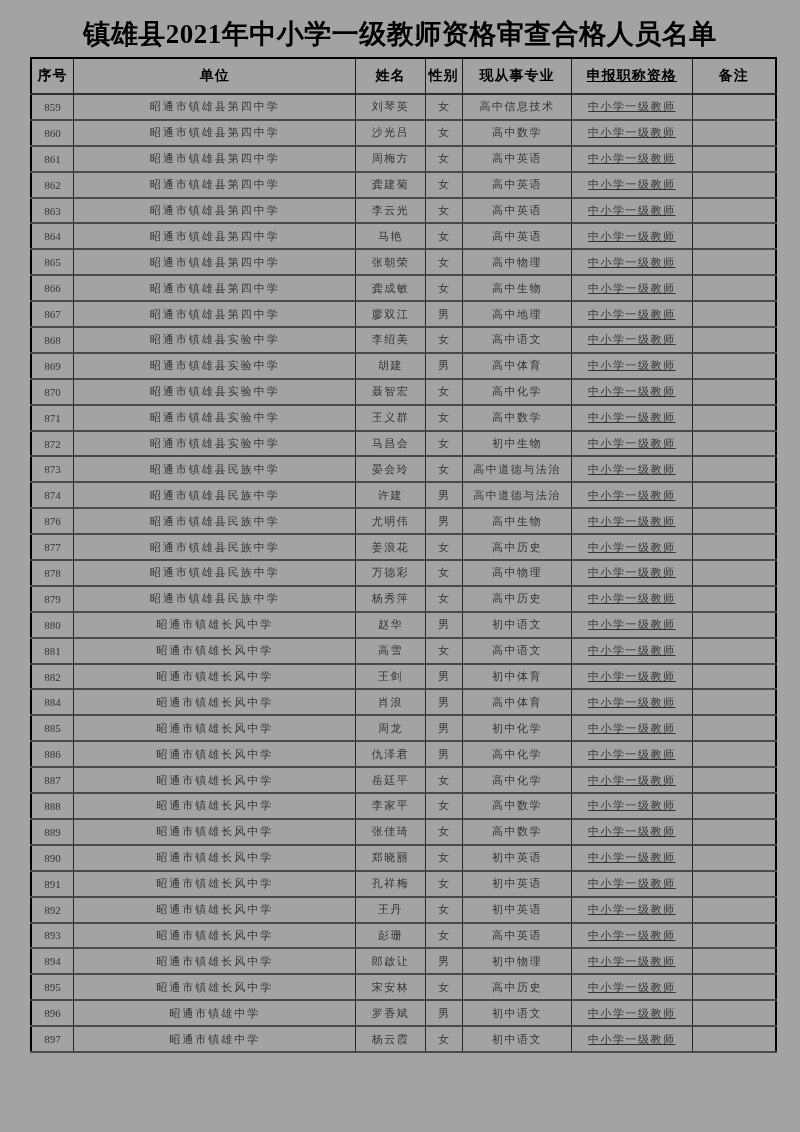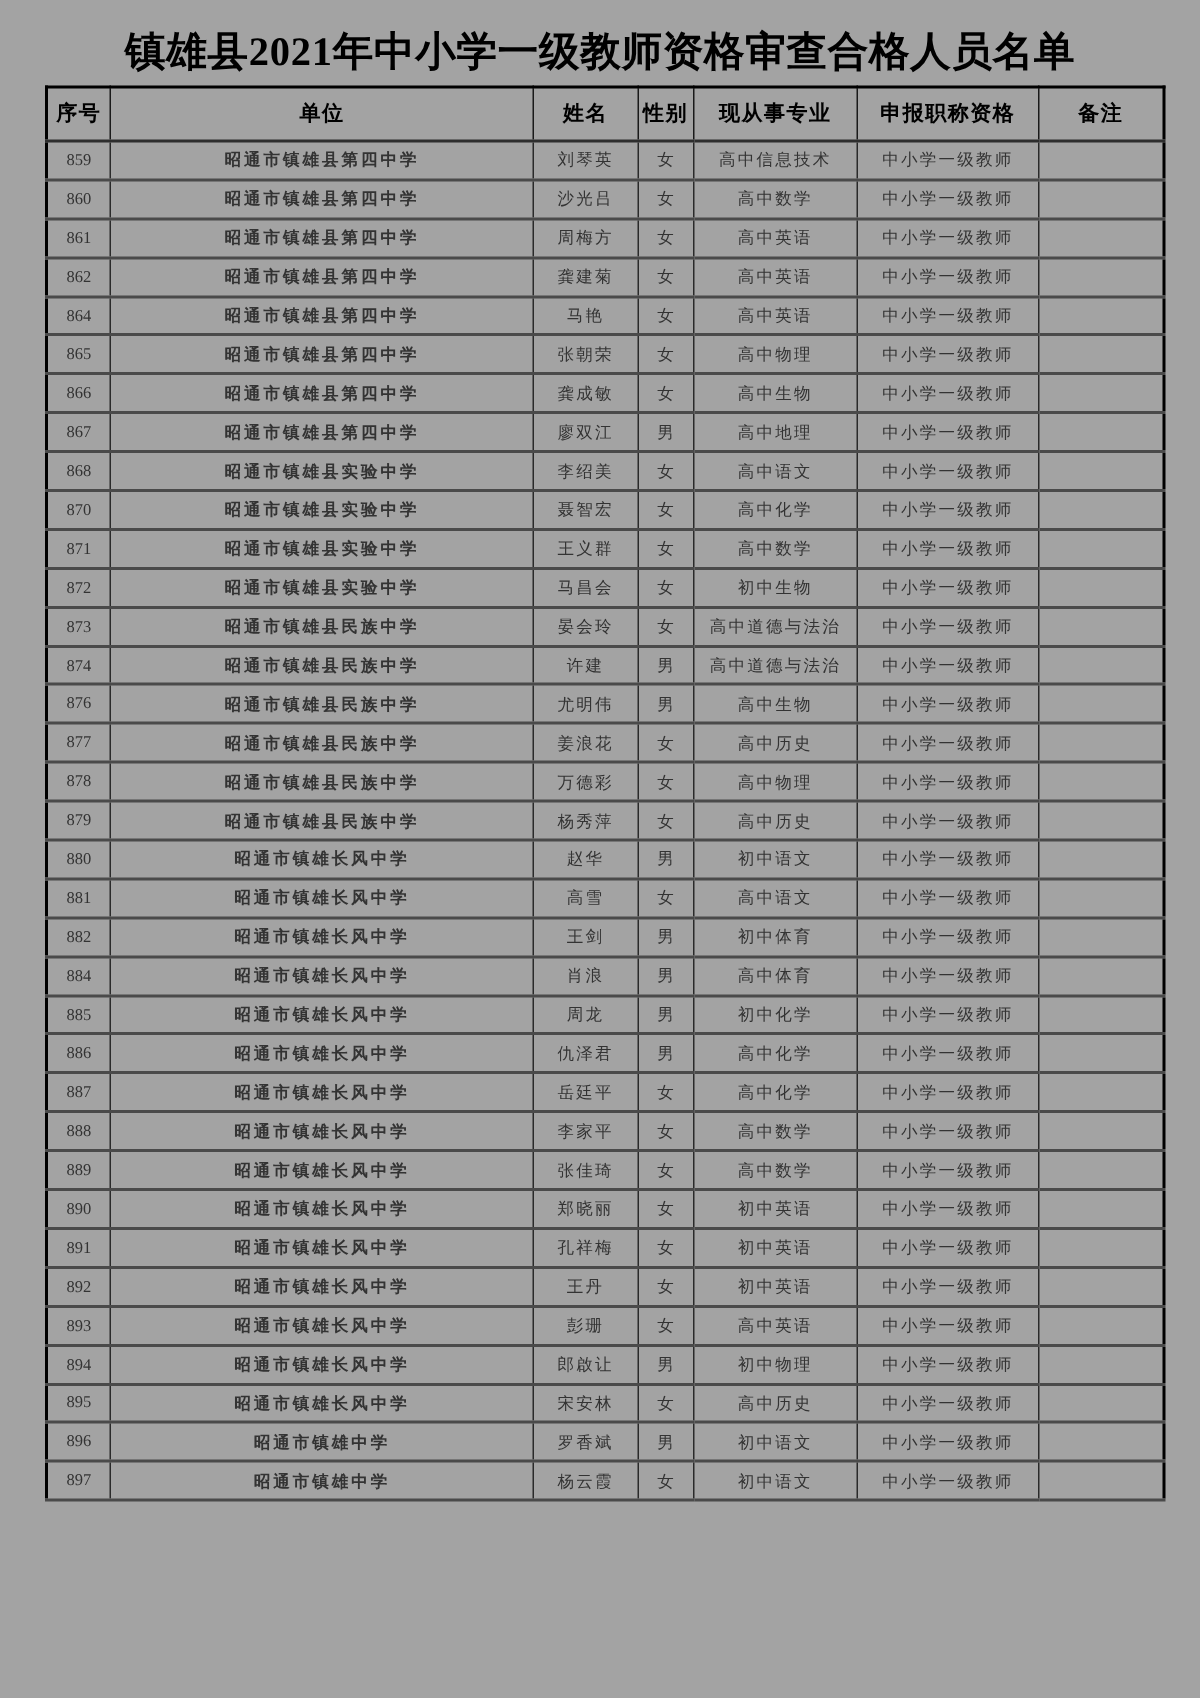--- a/index.html
+++ b/index.html
@@ -56,24 +56,24 @@
     vertical-align: middle;
     padding: 0;
     white-space: nowrap;
     overflow: hidden;
   }
   .col-no     { width: 41px; }
   .col-unit   { width: 280px; }
   .col-name   { width: 68px; }
   .col-gender { width: 36px; }
   .col-major  { width: 108px; }
-  .col-rank   { width: 119px; }
+  .col-rank   { width: 119px; text-decoration: underline; }
   .col-remark { width: 82px; }
   td.col-no   { font-size: 12.5px; color: #222222; }
-  td.col-unit { letter-spacing: 2px; font-weight: bold; }
+  td.col-unit { letter-spacing: 2px; }
   td.col-name { letter-spacing: 1.5px; }
   td.col-major { letter-spacing: 1.5px; font-family: Liberation Mono, monospace; }
   td.col-rank { letter-spacing: 1.5px; }
 </style>
 </head>
 <body>
 
 <div class="page">
   <h1 class="doc-title">镇雄县2021年中小学一级教师资格审查合格人员名单</h1>
 
@@ -120,20 +120,29 @@
         <tr>
           <td class="col-no">862</td>
           <td class="col-unit">昭通市镇雄县第四中学</td>
           <td class="col-name">龚建菊</td>
           <td class="col-gender">女</td>
           <td class="col-major">高中英语</td>
           <td class="col-rank">中小学一级教师</td>
           <td class="col-remark"></td>
         </tr>
         <tr>
+          <td class="col-no">863</td>
+          <td class="col-unit">昭通市镇雄县第四中学</td>
+          <td class="col-name">李云光</td>
+          <td class="col-gender">女</td>
+          <td class="col-major">高中英语</td>
+          <td class="col-rank">中小学一级教师</td>
+          <td class="col-remark"></td>
+        </tr>
+        <tr>
           <td class="col-no">864</td>
           <td class="col-unit">昭通市镇雄县第四中学</td>
           <td class="col-name">马艳</td>
           <td class="col-gender">女</td>
           <td class="col-major">高中英语</td>
           <td class="col-rank">中小学一级教师</td>
           <td class="col-remark"></td>
         </tr>
         <tr>
           <td class="col-no">865</td>
@@ -161,20 +170,29 @@
           <td class="col-major">高中地理</td>
           <td class="col-rank">中小学一级教师</td>
           <td class="col-remark"></td>
         </tr>
         <tr>
           <td class="col-no">868</td>
           <td class="col-unit">昭通市镇雄县实验中学</td>
           <td class="col-name">李绍美</td>
           <td class="col-gender">女</td>
           <td class="col-major">高中语文</td>
+          <td class="col-rank">中小学一级教师</td>
+          <td class="col-remark"></td>
+        </tr>
+        <tr>
+          <td class="col-no">869</td>
+          <td class="col-unit">昭通市镇雄县实验中学</td>
+          <td class="col-name">胡建</td>
+          <td class="col-gender">男</td>
+          <td class="col-major">高中体育</td>
           <td class="col-rank">中小学一级教师</td>
           <td class="col-remark"></td>
         </tr>
         <tr>
           <td class="col-no">870</td>
           <td class="col-unit">昭通市镇雄县实验中学</td>
           <td class="col-name">聂智宏</td>
           <td class="col-gender">女</td>
           <td class="col-major">高中化学</td>
           <td class="col-rank">中小学一级教师</td>

